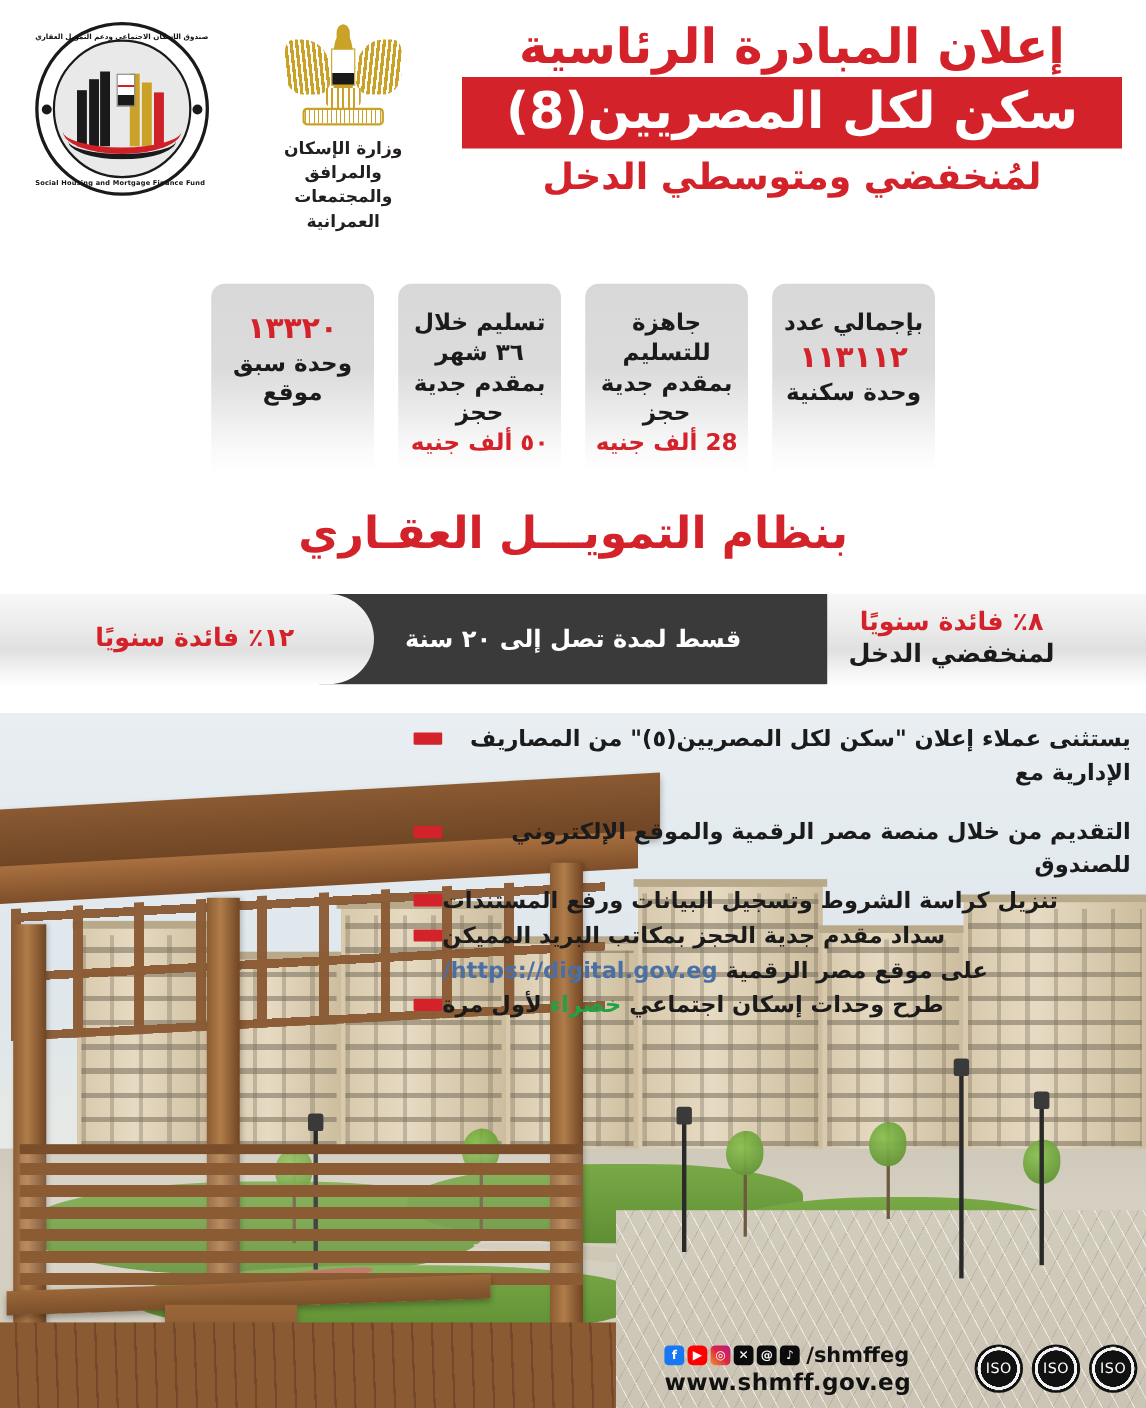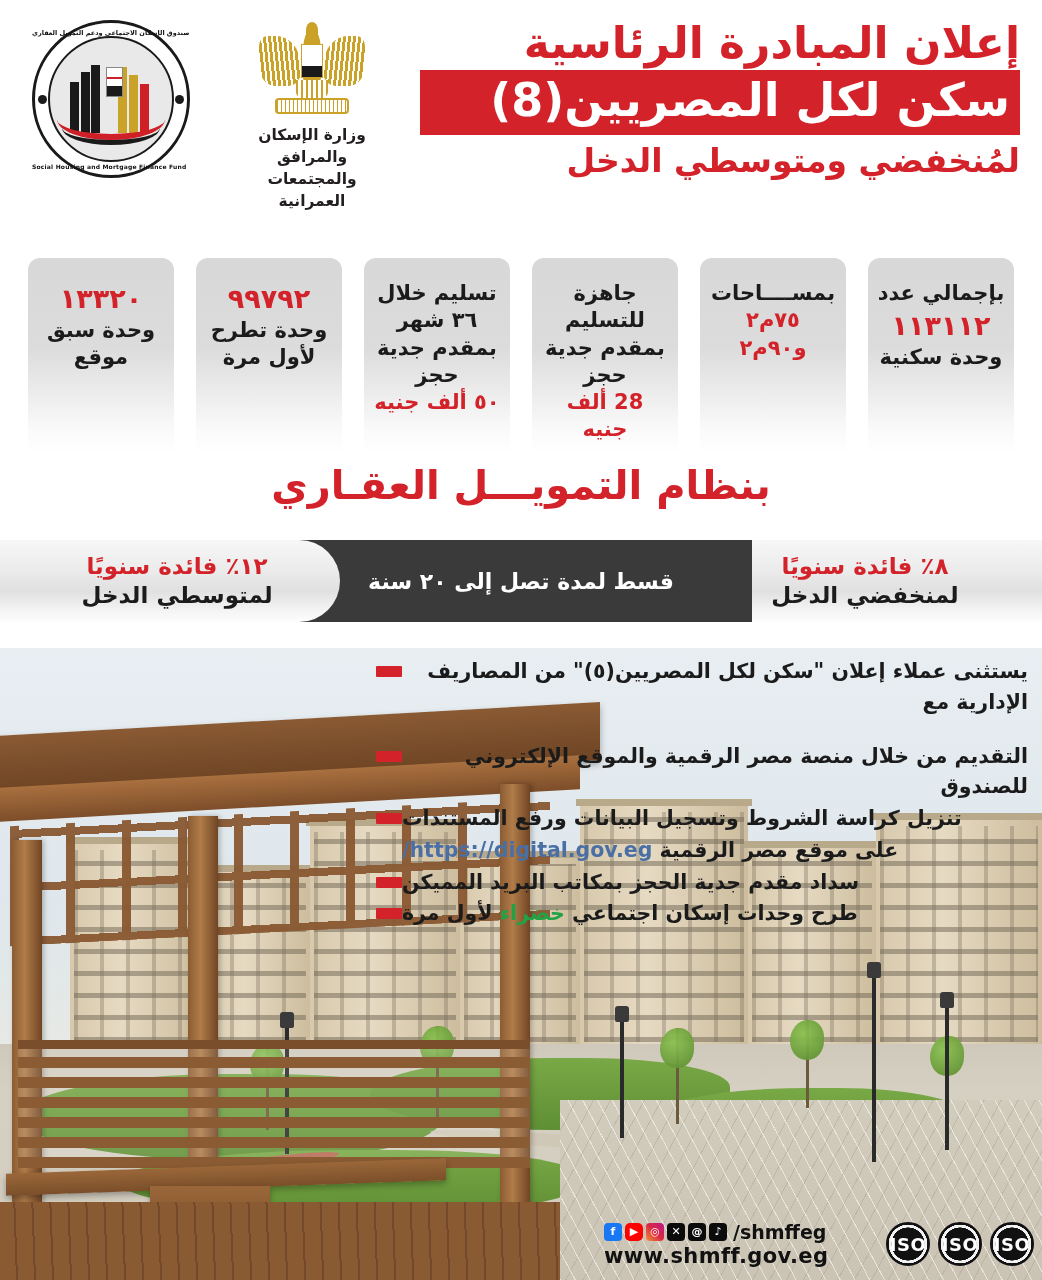--- a/index.html
+++ b/index.html
@@ -84,21 +84,21 @@
     width:32px; height:20px;
     background:repeating-linear-gradient(90deg,#C9A227 0 2px,#fff 2px 5px);
     border-radius:0 0 40% 40%;
   }
   .ministry-text {
     margin-top:6px; font-size:15.5px; line-height:1.42;
     color:#231f20; font-weight:bold; letter-spacing:-.2px;
   }
 
   .title-block {
-    position:absolute; right:22px; top:18px; width:600px; 
+    position:absolute; right:22px; top:18px; width:600px; text-align:center;
   }
   .t-line1 {
     font-size:44px; font-weight:bold; color:#D32229; line-height:1.12;
     letter-spacing:-.5px;
   }
   .t-band {
     background:#D32229; color:#ffffff; font-size:46px; font-weight:bold;
     line-height:1.24; padding:2px 10px 6px; margin-top:3px; display:block;
   }
   .t-line3 {
@@ -245,21 +245,21 @@
   }
 
   
   .footer {
     position:absolute; left:598px; bottom:8px; width:436px; height:56px;
     display:flex; align-items:center; gap:8px; z-index:9;
   }
   .iso {
     width:44px; height:44px; border-radius:50%;
     background:radial-gradient(circle,#111 58%, #f2f2f2 59%, #f2f2f2 68%, #111 69%);
-    color:#fff; font-size:18px; font-weight:bold; letter-spacing:.5px;
+    color:#fff; font-size:13px; font-weight:normal; letter-spacing:.5px;
     display:flex; align-items:center; justify-content:center;
     border:2px solid #111;
   }
   .handles { margin-right:auto; margin-left:0; text-align:left; direction:ltr; padding-left:6px; }
   .soc-row { display:flex; align-items:center; gap:3px; }
   .soc {
     width:18px; height:18px; border-radius:4px; color:#fff;
     font-size:11px; font-weight:bold; line-height:18px; text-align:center;
     display:inline-block;
   }
@@ -324,63 +324,53 @@
   </div>
 
   <div class="cards">
 
     <div class="card">
       <span>بإجمالي عدد</span>
       <span class="big">١١٣١١٢</span>
       <span>وحدة سكنية</span>
     </div>
 
-    <div class="card">
-      <span>بمســــاحات</span>
-      <span class="num">٧٥م٢ و٩٠م٢</span>
-    </div>
 
     <div class="card">
       <span>جاهزة</span>
       <span>للتسليم بمقدم</span>
       <span>جدية حجز</span>
       <span class="num">28 ألف جنيه</span>
     </div>
 
     <div class="card">
       <span>تسليم خلال</span>
       <span>٣٦ شهر بمقدم</span>
       <span>جدية حجز</span>
       <span class="num">٥٠ ألف جنيه</span>
     </div>
 
-    <div class="card">
-      <span class="big">٩٩٧٩٢</span>
-      <span>وحدة تطرح</span>
-      <span>لأول مرة</span>
-    </div>
 
     <div class="card">
       <span class="big">١٣٣٢٠</span>
       <span>وحدة سبق</span>
       <span>موقع</span>
     </div>
   </div>
 
   <div class="fin-title">بنظام التمويـــل العقـاري</div>
 
   <div class="fin-band">
     <div class="band-tab right">
       <div class="tab-top">٨٪ فائدة سنويًا</div>
       <div class="tab-bot">لمنخفضي الدخل</div>
     </div>
     <div class="band-dark">قسط لمدة تصل إلى ٢٠ سنة</div>
     <div class="band-tab left">
       <div class="tab-top">١٢٪ فائدة سنويًا</div>
-      <div class="tab-bot">لمتوسطي الدخل</div>
     </div>
   </div>
 
   <div class="photo">
     <div class="sky"></div>
 
     <div class="bld" style="left:70px;  width:130px; height:210px;">
         <div class="bld-roof"></div>
       </div>
     <div class="bld" style="left:200px; width:110px; height:182px;">
@@ -478,30 +468,30 @@
     </div>
     <div class="b-row">
       <div class="b-text">التقديم من خلال منصة مصر الرقمية والموقع الإلكتروني للصندوق</div>
       <div class="b-mark"></div>
     </div>
     <div class="b-row">
       <div class="b-text">تنزيل كراسة الشروط وتسجيل البيانات ورفع المستندات</div>
       <div class="b-mark"></div>
     </div>
     <div class="b-row">
+      <div class="b-text">سداد مقدم جدية الحجز بمكاتب البريد المميكن</div>
+      <div class="b-mark"></div>
+    </div>
+    <div class="b-row">
       <div class="b-text">
         <span>على موقع مصر الرقمية </span><span class="link">https://digital.gov.eg/</span>
       </div>
       <div class="b-mark blank"></div>
     </div>
     <div class="b-row">
-      <div class="b-text">سداد مقدم جدية الحجز بمكاتب البريد المميكن</div>
-      <div class="b-mark"></div>
-    </div>
-    <div class="b-row">
       <div class="b-text">
         <span>طرح وحدات إسكان اجتماعي </span><span class="green">خضراء</span><span> لأول مرة</span>
       </div>
       <div class="b-mark"></div>
     </div>
   </div>
 
 </div>
 
 </body></html>

